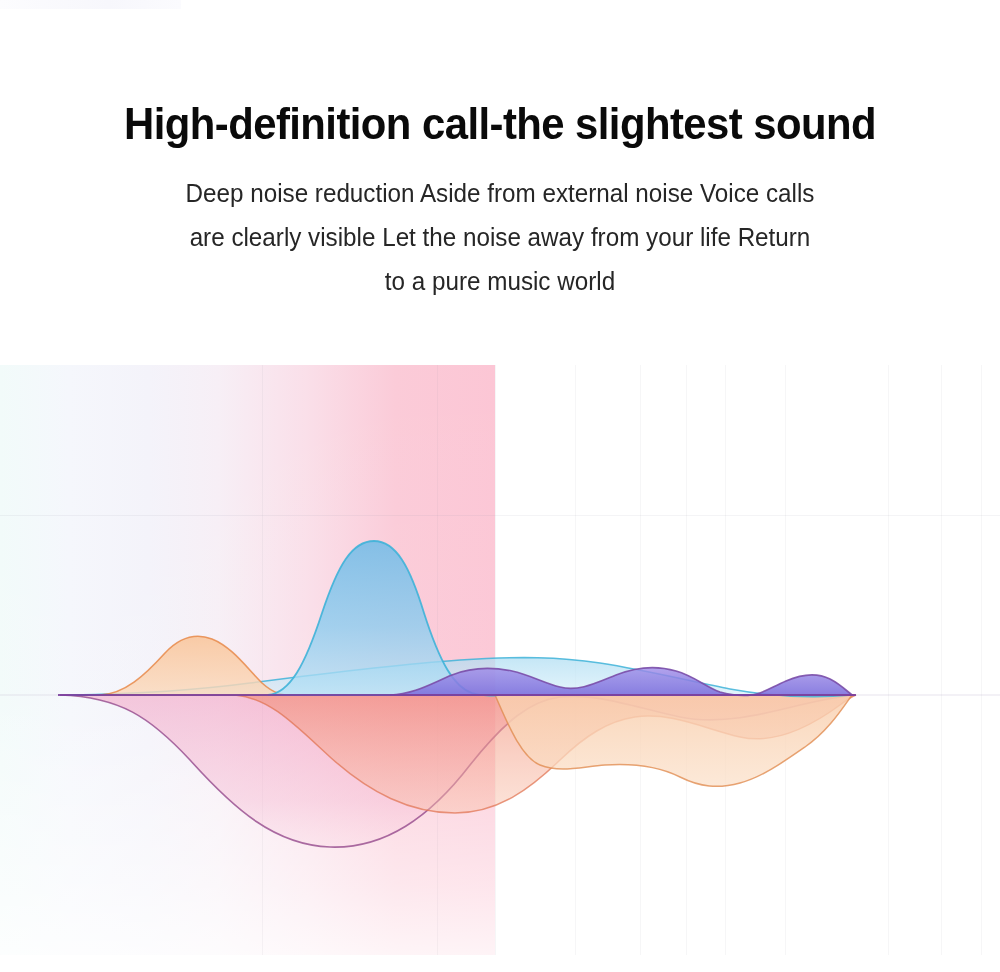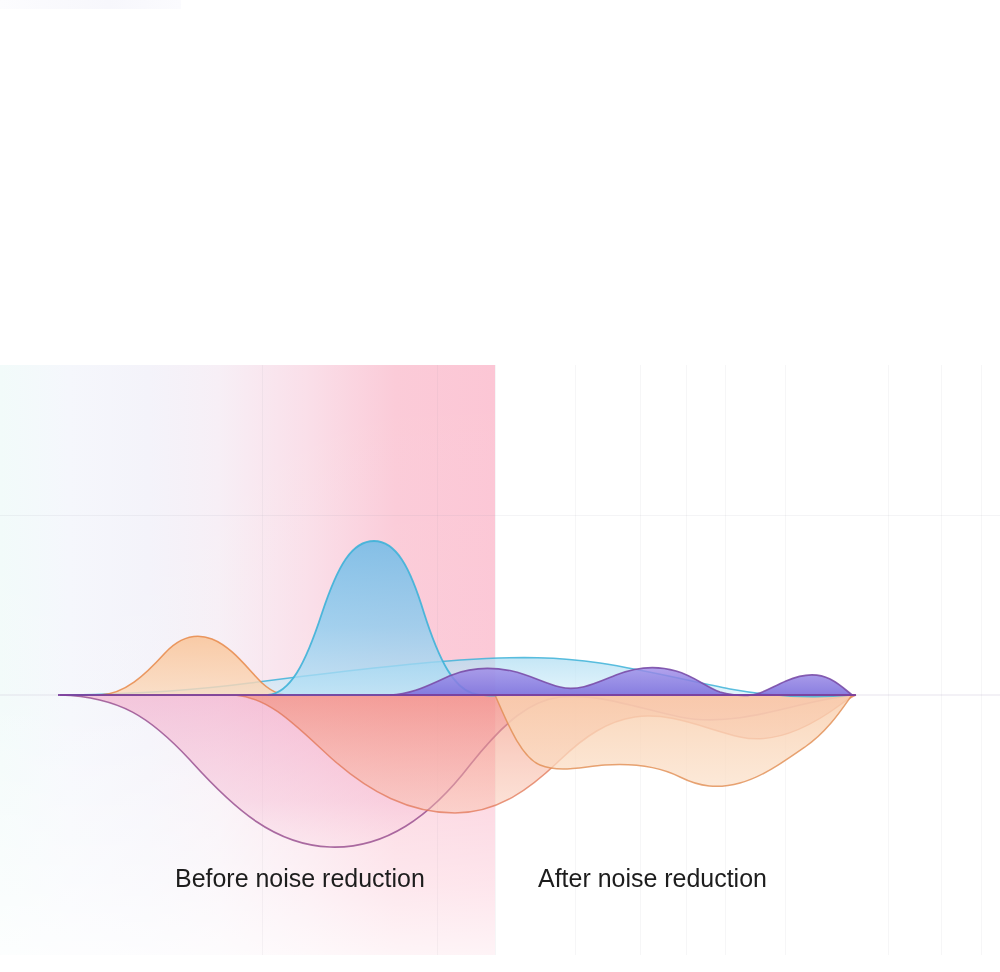--- a/index.html
+++ b/index.html
@@ -102,20 +102,28 @@
   .caption.before { left:175px; top:0; }
   .caption.after  { left:538px; top:0; }
 </style>
 </head>
 <body>
 
 <div id="page">
 
   <div class="top-strip"></div>
 
+  <div class="header">
+    <div class="headline">High-definition call-the slightest sound</div>
+    <div class="subcopy">
+      <span class="ln">Deep noise reduction Aside from external noise Voice calls</span>
+      <span class="ln">are clearly visible Let the noise away from your life Return</span>
+      <span class="ln">to a pure music world</span>
+    </div>
+  </div>
 
   <div class="panel">
     <div class="panel-tint"></div>
     <div class="panel-white"></div>
 
     <div class="grid-layer">
         <div class="vline" style="left: 262px;"></div>
         <div class="vline" style="left: 437px;"></div>
         <div class="vline" style="left: 495px;"></div>
         <div class="vline" style="left: 575px;"></div>
@@ -193,19 +201,15 @@
                C 636,302 656,300 676,306 C 694,311 706,322 720,327
                C 734,331 744,331 752,330
                C 762,329 772,322 786,316 C 802,309 818,308 830,314
                C 840,319 847,326 852,330 Z" fill="url(#gPurple)" stroke="#7a4ea8" stroke-width="1.7" stroke-opacity="0.9"></path>
 
       <line x1="58" y1="330" x2="856" y2="330" stroke="#7b3f9d" stroke-width="2.2" stroke-opacity="0.9"></line>
       <line x1="856" y1="330" x2="1000" y2="330" stroke="#b9b0c8" stroke-width="1" stroke-opacity="0.35"></line>
       <line x1="0" y1="330" x2="58" y2="330" stroke="#b9b0c8" stroke-width="1" stroke-opacity="0.3"></line>
     </svg>
 
-    <div class="caption-row">
-      <span class="caption before">Before noise reduction</span>
-      <span class="caption after">After noise reduction</span>
-    </div>
   </div>
 
 </div>
 
 </body></html>

